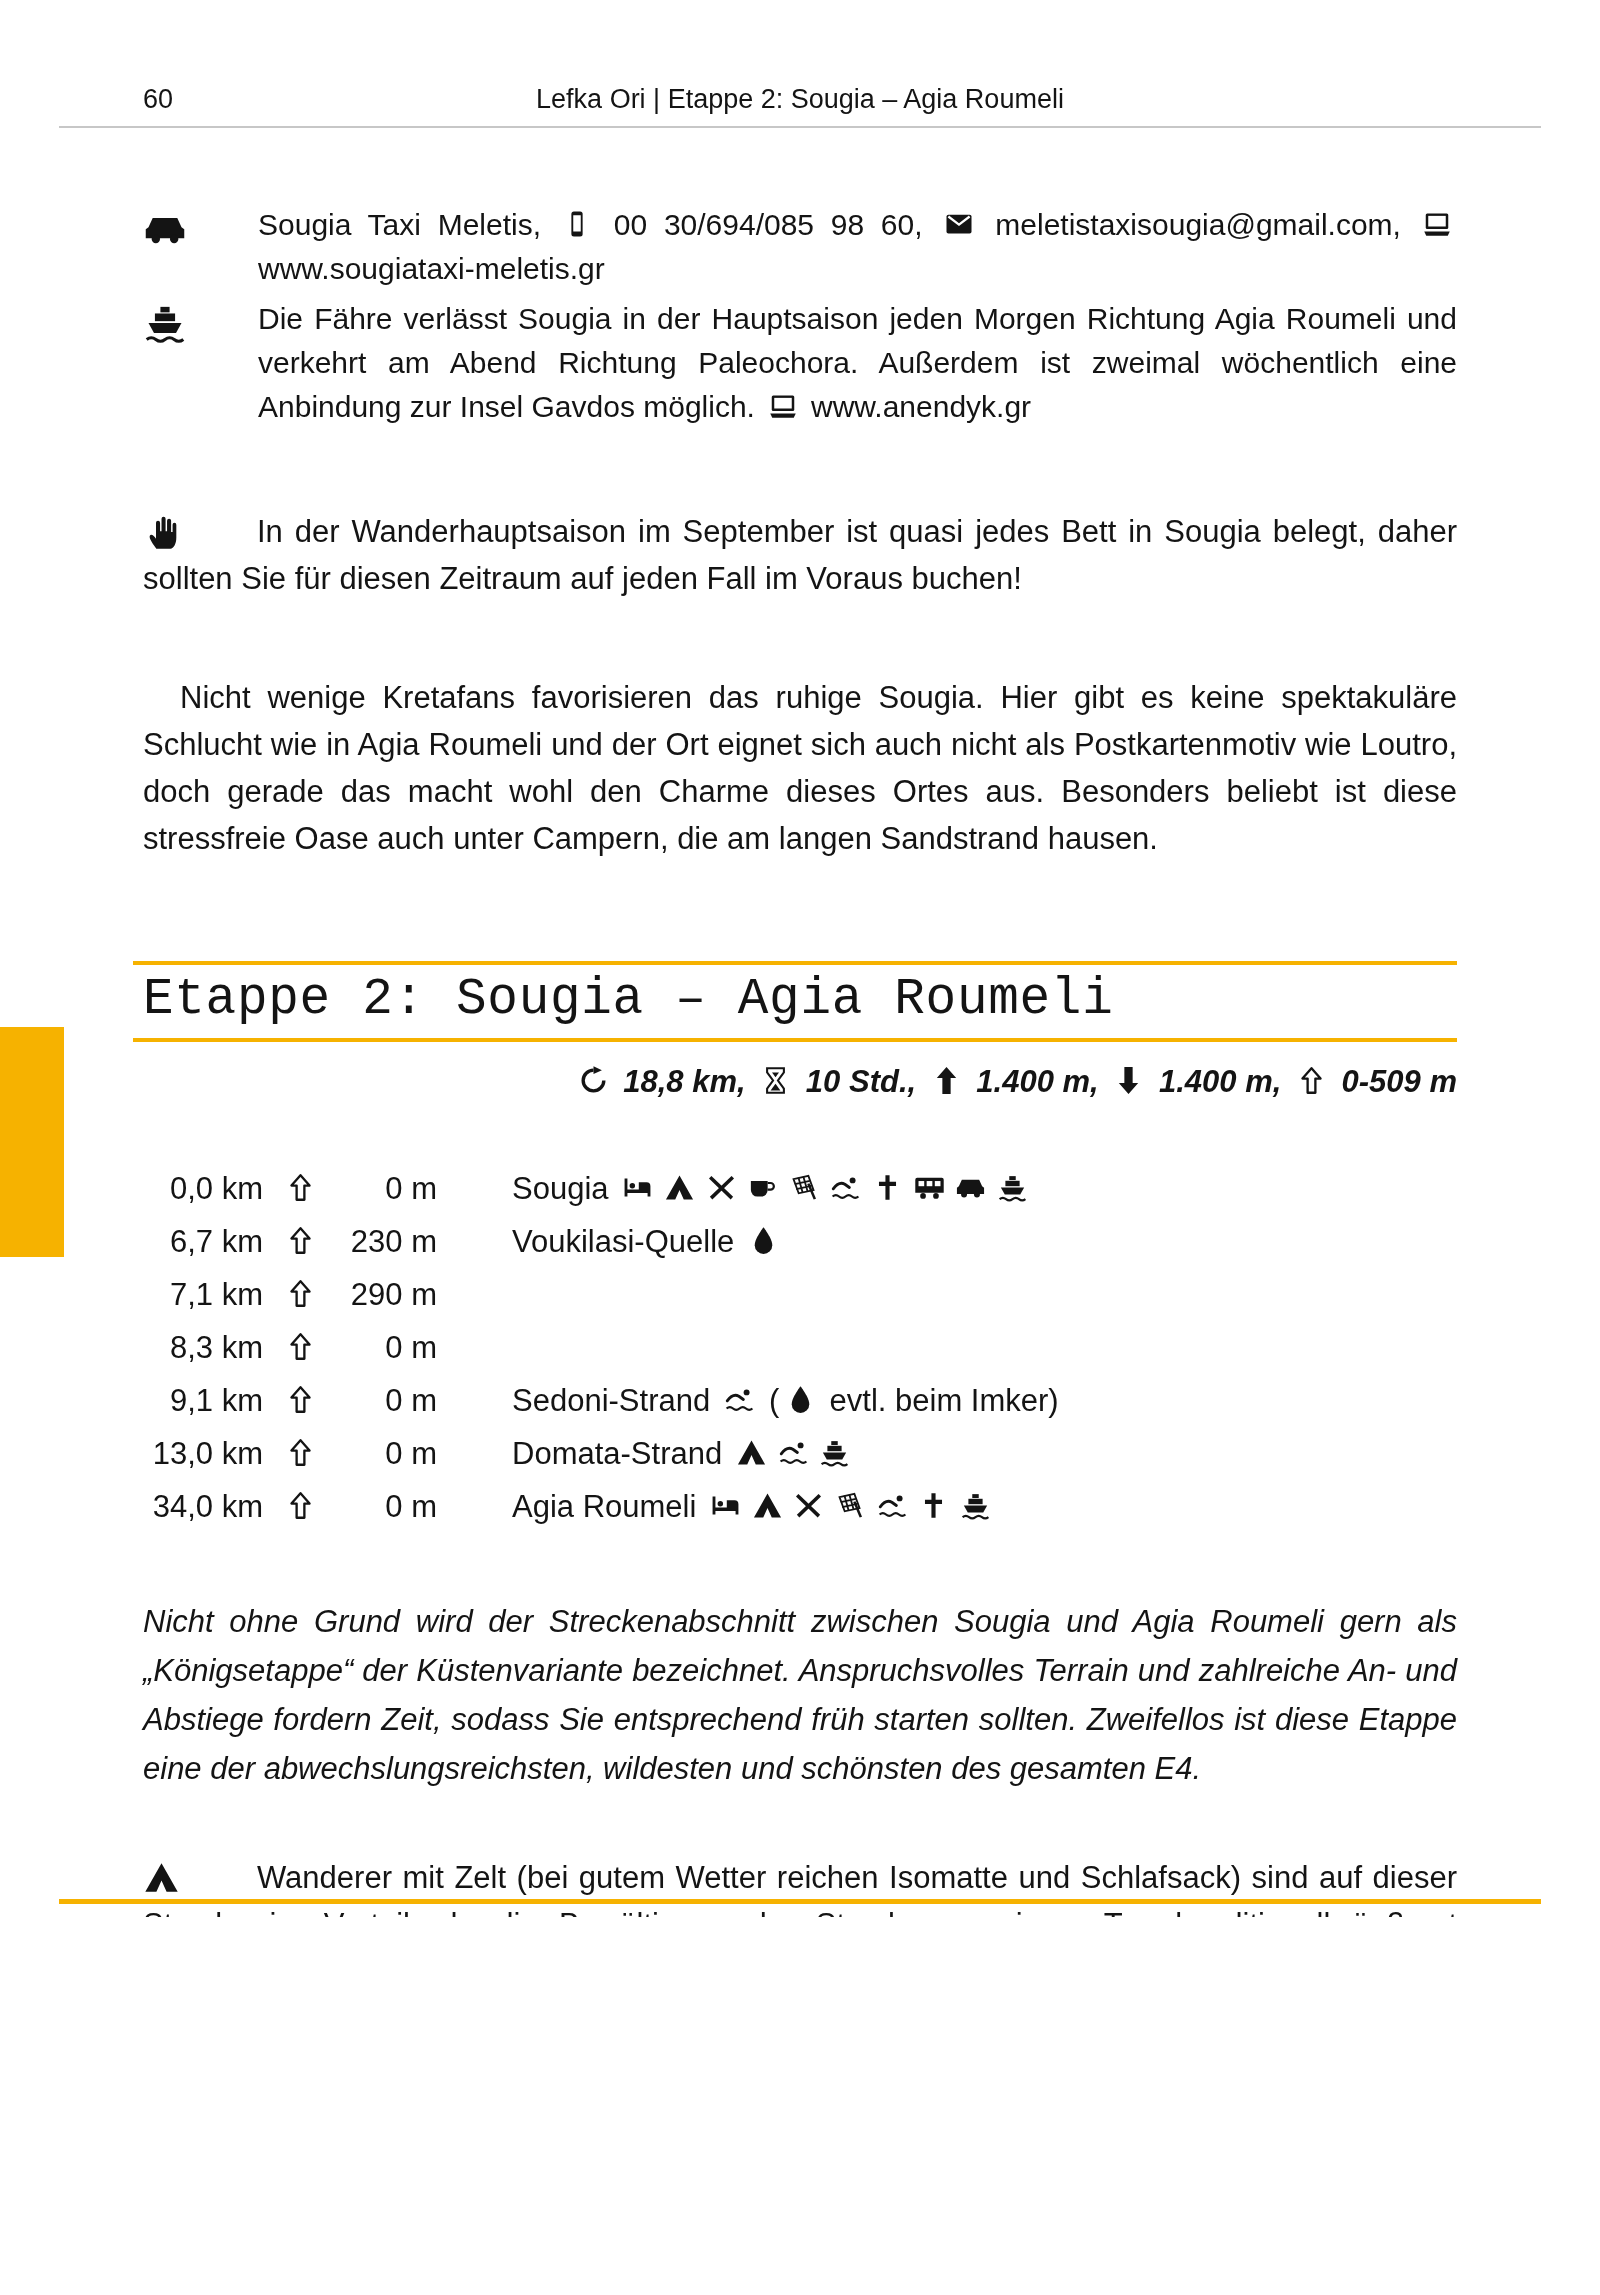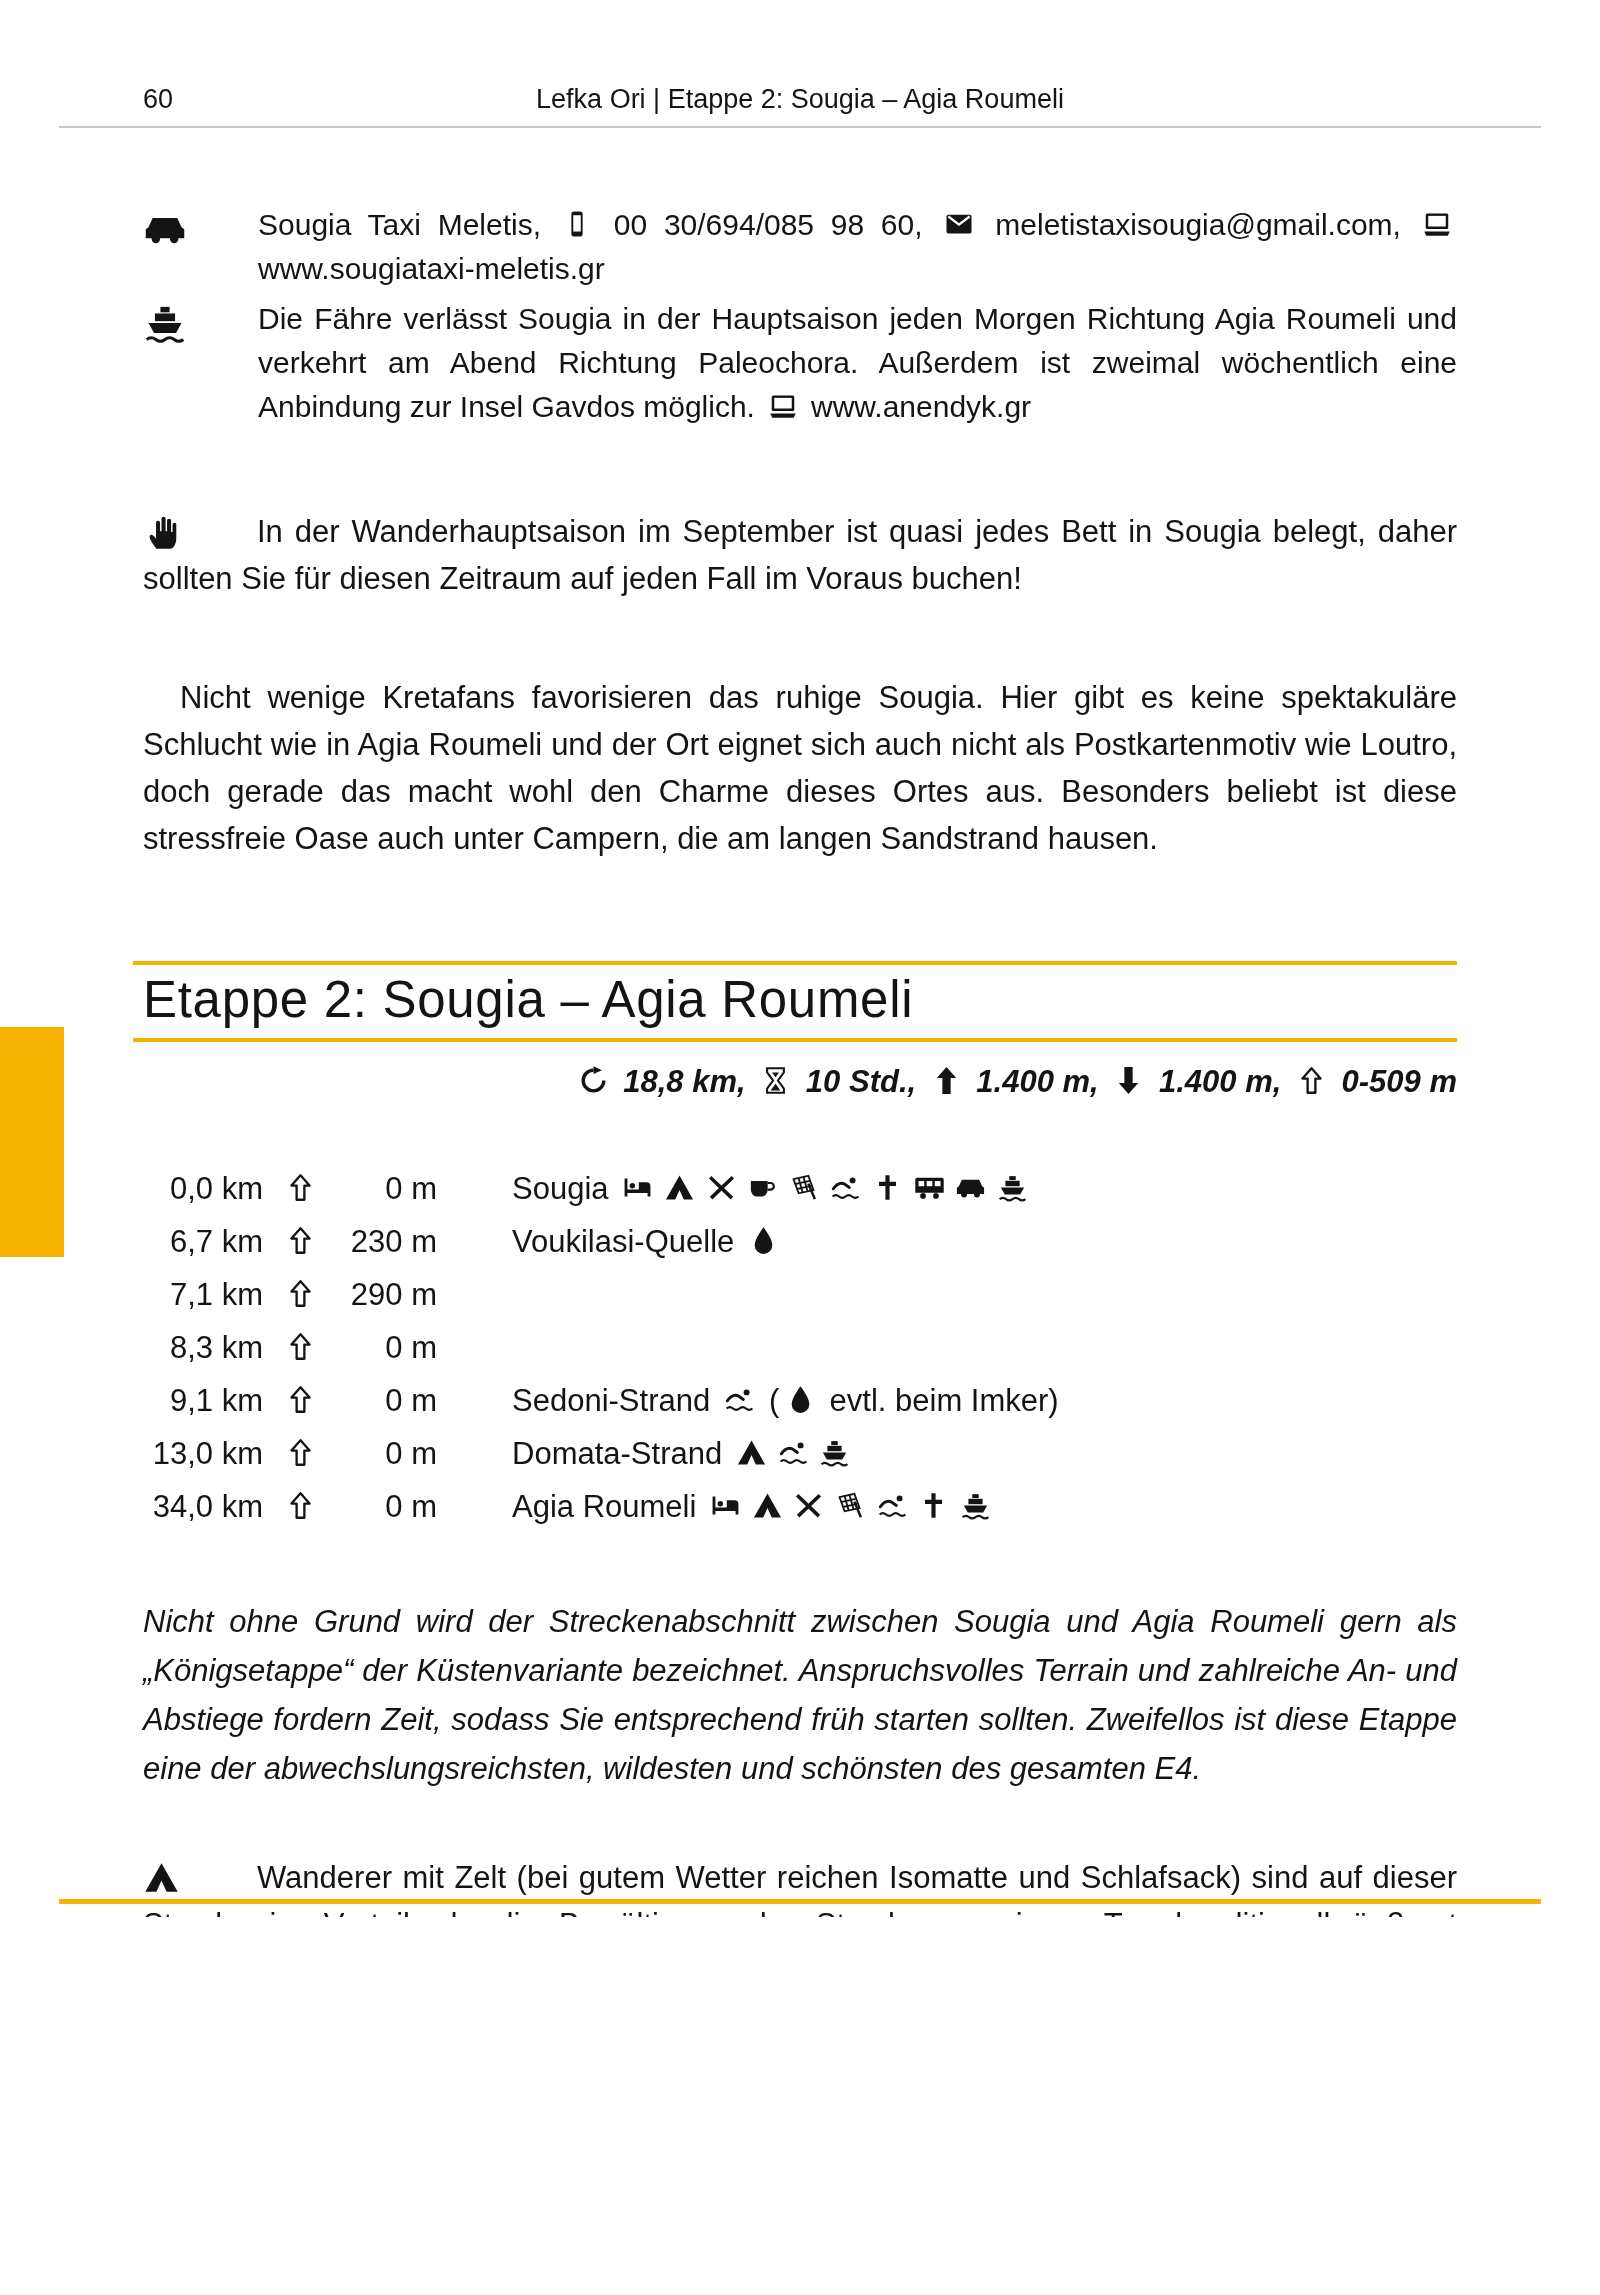--- a/index.html
+++ b/index.html
@@ -34,21 +34,21 @@
   .intro{margin-top:72px;margin-bottom:12px;font-size:31px;line-height:47px;text-align:justify;text-indent:37px;}
   
   .stage-band{
     margin:99px 143px 0 133px;
     border-top:4px solid #f6b200;
     border-bottom:4px solid #f6b200;
     padding:4px 0 8px 0;
   }
   .stage-title{
     margin:0 0 0 10px;
-    font-family:Liberation Sans, sans-serif;
+    font-family:Liberation Mono, monospace;
     font-weight:400;
     font-size:51px;line-height:61px;
     letter-spacing:0.7px;
   }
   .yellow-tab{position:absolute;left:0;top:1027px;width:64px;height:230px;background:#f6b200;}
   
   .stats{margin-top:20px;margin-bottom:16px;font-size:31px;line-height:39px;font-weight:700;font-style:italic;text-align:right;}
   .stats .tic{font-style:normal;margin:0 6px;}
   
   .waypoints{margin-top:61px;font-size:31px;}

